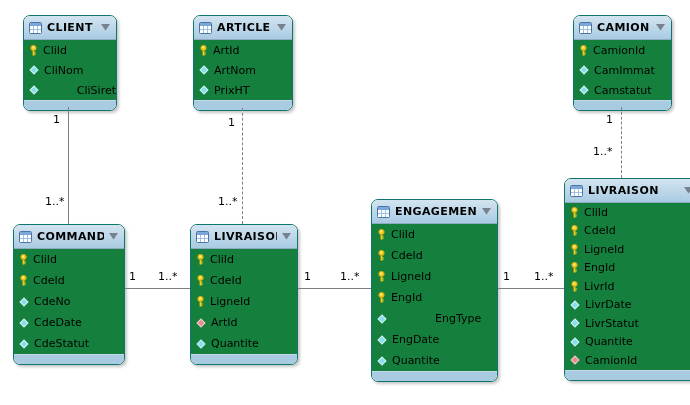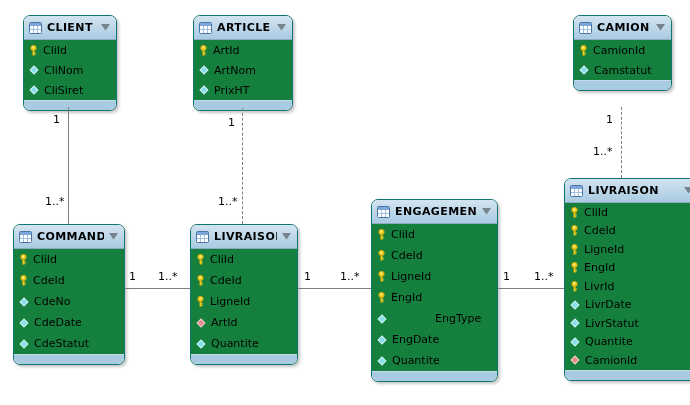--- a/index.html
+++ b/index.html
@@ -72,21 +72,21 @@
           <span class="fname">CliId</span>
         </div>
         <div class="field" style="height: 20px;">
           <span class="ficon">
             <svg width="10" height="10" viewBox="0 0 10 10">
               <rect x="2.2" y="2.2" width="5.6" height="5.6" transform="rotate(45 5 5)" fill="#86dfe9" stroke="#d4f3f8" stroke-width="1"></rect>
             </svg>
           </span>
           <span class="fname">CliNom</span>
         </div>
-        <div class="field" style="height: 20px;">
+        <div class="field" style="height: 20px; justify-content: space-between;">
           <span class="ficon">
             <svg width="10" height="10" viewBox="0 0 10 10">
               <rect x="2.2" y="2.2" width="5.6" height="5.6" transform="rotate(45 5 5)" fill="#86dfe9" stroke="#d4f3f8" stroke-width="1"></rect>
             </svg>
           </span>
           <span class="fname">CliSiret</span>
         </div>
       </div>
       <div class="tfoot"></div>
     </div>
@@ -163,20 +163,28 @@
           <span class="ficon">
             <svg width="9" height="11" viewBox="0 0 9 11">
               <circle cx="4.5" cy="3" r="2.7" fill="#f2d323" stroke="#c9a40a" stroke-width="0.9"></circle>
               <circle cx="4.2" cy="2.5" r="0.9" fill="#fcf3b0"></circle>
               <rect x="3.8" y="5" width="1.4" height="5.4" fill="#f2d323" stroke="#c9a40a" stroke-width="0.5"></rect>
               <rect x="5.2" y="7.4" width="1.7" height="1" fill="#f2d323"></rect>
               <rect x="5.2" y="9.2" width="1.3" height="0.9" fill="#f2d323"></rect>
             </svg>
           </span>
           <span class="fname">CamionId</span>
+        </div>
+        <div class="field" style="height: 20px;">
+          <span class="ficon">
+            <svg width="10" height="10" viewBox="0 0 10 10">
+              <rect x="2.2" y="2.2" width="5.6" height="5.6" transform="rotate(45 5 5)" fill="#86dfe9" stroke="#d4f3f8" stroke-width="1"></rect>
+            </svg>
+          </span>
+          <span class="fname">CamImmat</span>
         </div>
         <div class="field" style="height: 20px; align-items: center;">
           <span class="ficon">
             <svg width="10" height="10" viewBox="0 0 10 10">
               <rect x="2.2" y="2.2" width="5.6" height="5.6" transform="rotate(45 5 5)" fill="#86dfe9" stroke="#d4f3f8" stroke-width="1"></rect>
             </svg>
           </span>
           <span class="fname">Camstatut</span>
         </div>
       </div>

